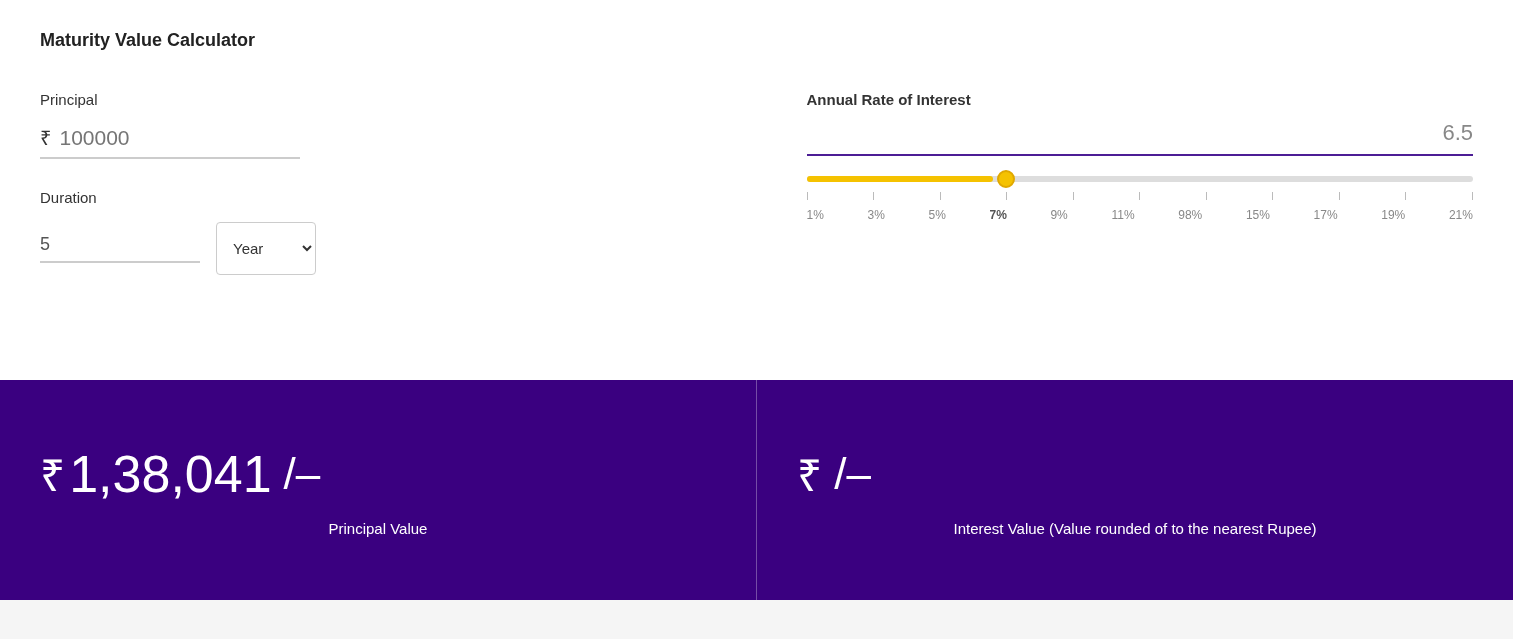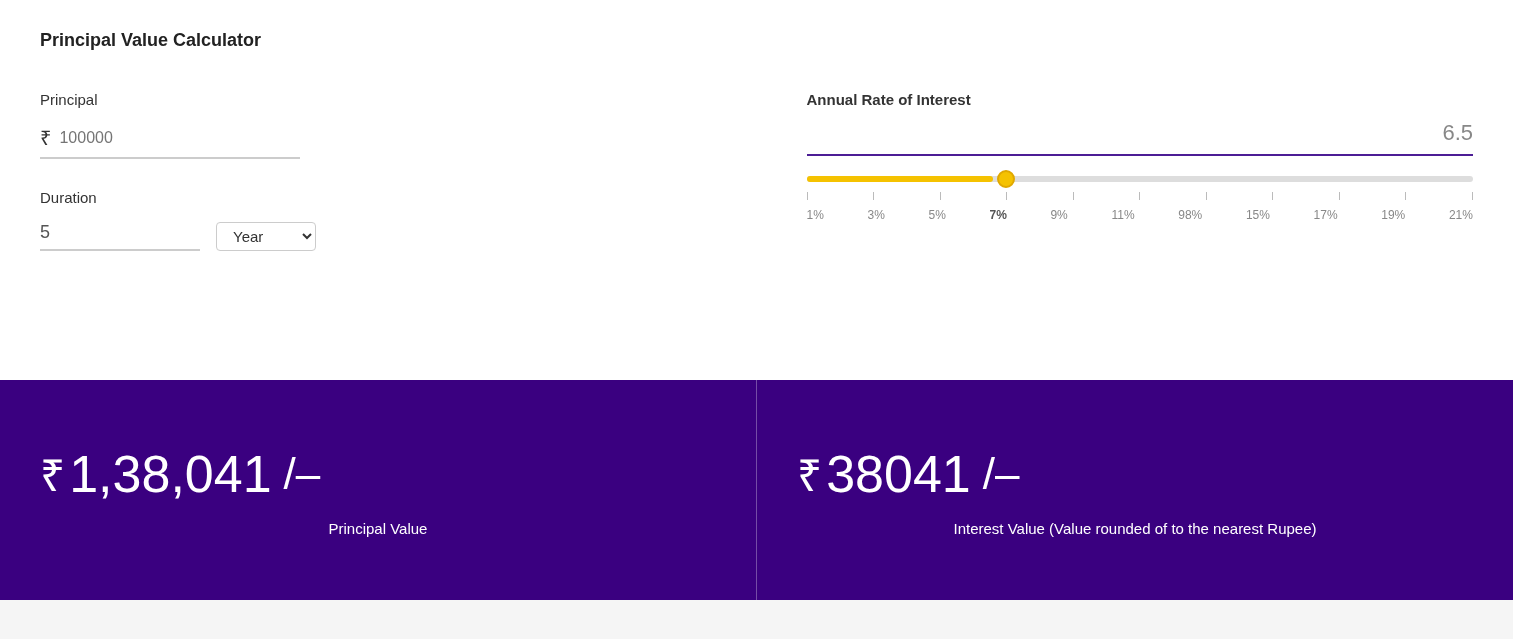--- a/index.html
+++ b/index.html
@@ -55,21 +55,21 @@
 
     .rupee-symbol {
       font-size: 20px;
       color: #333;
       margin-right: 8px;
     }
 
     .principal-input {
       border: none;
       outline: none;
-      font-size: 16px;
+      font-size: 21px;
       color: #aaa;
       width: 200px;
       background: transparent;
     }
 
     .duration-row {
       display: flex;
       align-items: center;
       gap: 16px;
       margin-top: 10px;
@@ -79,21 +79,21 @@
       font-size: 18px;
       color: #555;
       width: 160px;
       border-bottom: 2px solid #ccc;
       padding-bottom: 6px;
     }
 
     .duration-select {
       border: 1px solid #ccc;
       border-radius: 4px;
-      padding: 4px 12px;
+      padding: 16px 12px;
       font-size: 15px;
       color: #333;
       background: #fff;
       cursor: pointer;
       appearance: auto;
       min-width: 100px;
     }
 
     .rate-value-display {
       text-align: right;
@@ -214,21 +214,21 @@
       color: #fff;
       margin-top: 16px;
       text-align: center;
       width: 100%;
     }
   </style>
 </head>
 <body>
 
 <div class="calculator-container">
-  <div class="calc-title">Principal Value Calculator</div>
+  <div class="calc-title">Maturity Value Calculator</div>
 
   <div class="inputs-row">
 
     <div class="left-section">
 
       <div class="field-group">
         <span class="field-label">Principal</span>
         <div class="principal-input-wrap">
           <span class="rupee-symbol">₹</span>
           <input class="principal-input" type="text" placeholder="100000" style="">
@@ -298,18 +298,17 @@
       <span class="result-rupee">₹</span>
       <span>1,38,041</span>
       <span class="result-slash"> /–</span>
     </div>
     <div class="result-label">Principal Value</div>
   </div>
 
   <div class="result-panel">
     <div class="result-amount">
       <span class="result-rupee">₹</span>
-      <span>38041</span>
       <span class="result-slash"> /–</span>
     </div>
     <div class="result-label">Interest Value (Value rounded of to the nearest Rupee)</div>
   </div>
 </div>
 
 </body></html>

